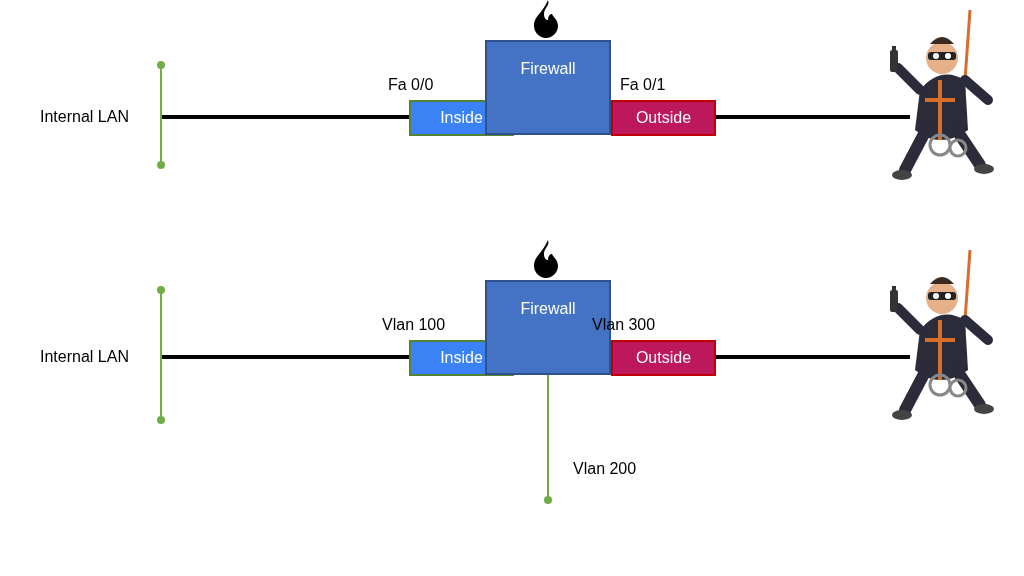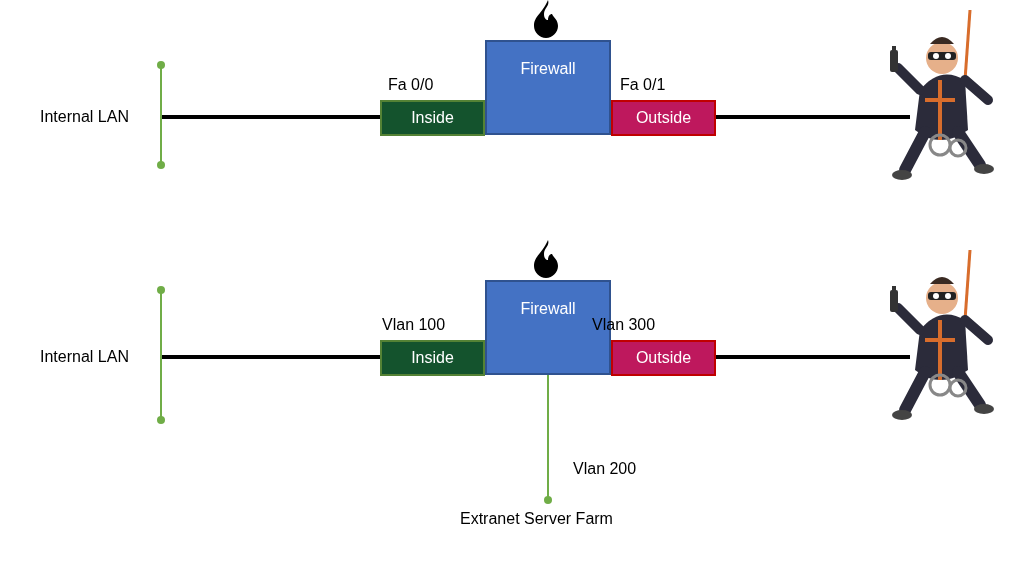--- a/index.html
+++ b/index.html
@@ -42,21 +42,21 @@
   .box {
     position: absolute;
     display: flex;
     align-items: center;
     justify-content: center;
     color: #fff;
     border: 2px solid;
     box-sizing: border-box;
   }
   .fw-box   { background:#4472c4; border-color:#2f528f;justify-content:center; }
-  .in-box   { background:#14532d; border-color:#548235; }
+  .in-box   { background:#3b82f6; border-color:#548235;margin-left:29px; }
   .out-box  { background:#be185d; border-color:#c00000; }
   .flame {
     position: absolute;
     width: 48px; height: 48px;
     fill: #000;
   }
   .intruder {
     position: absolute;
     width: 120px;
     height: 180px;
@@ -145,21 +145,20 @@
   </div>
 
   <div class="label" style="left:592px; top:316px;">Vlan 300</div>
 
   <div class="vline" style="left:547px; top:375px; height:125px;">
     <div class="dot" style="bottom:-4px;"></div>
   </div>
 
   <div class="label" style="left:573px; top:460px;">Vlan 200</div>
 
-  <div class="label" style="left:460px; top:510px;">Extranet Server Farm</div>
 
   <svg class="intruder" style="left:880px; top:250px;" viewBox="0 0 120 180">
     <line x1="90" y1="0" x2="85" y2="70" stroke="#d86d2c" stroke-width="3"></line>
     <path d="M40 80 Q60 55 85 70 L88 120 Q60 140 35 120 Z" fill="#2b2b3a"></path>
     <circle cx="62" cy="48" r="16" fill="#e6b08a"></circle>
     <rect x="48" y="42" width="28" height="8" fill="#222" rx="3"></rect>
     <circle cx="56" cy="46" r="3" fill="#fff"></circle>
       <circle cx="68" cy="46" r="3" fill="#fff"></circle>
     <path d="M50 34 q12 -14 24 0" fill="#3a2a22"></path>
     <path d="M40 80 L18 58" stroke="#2b2b3a" stroke-width="10" stroke-linecap="round"></path>

